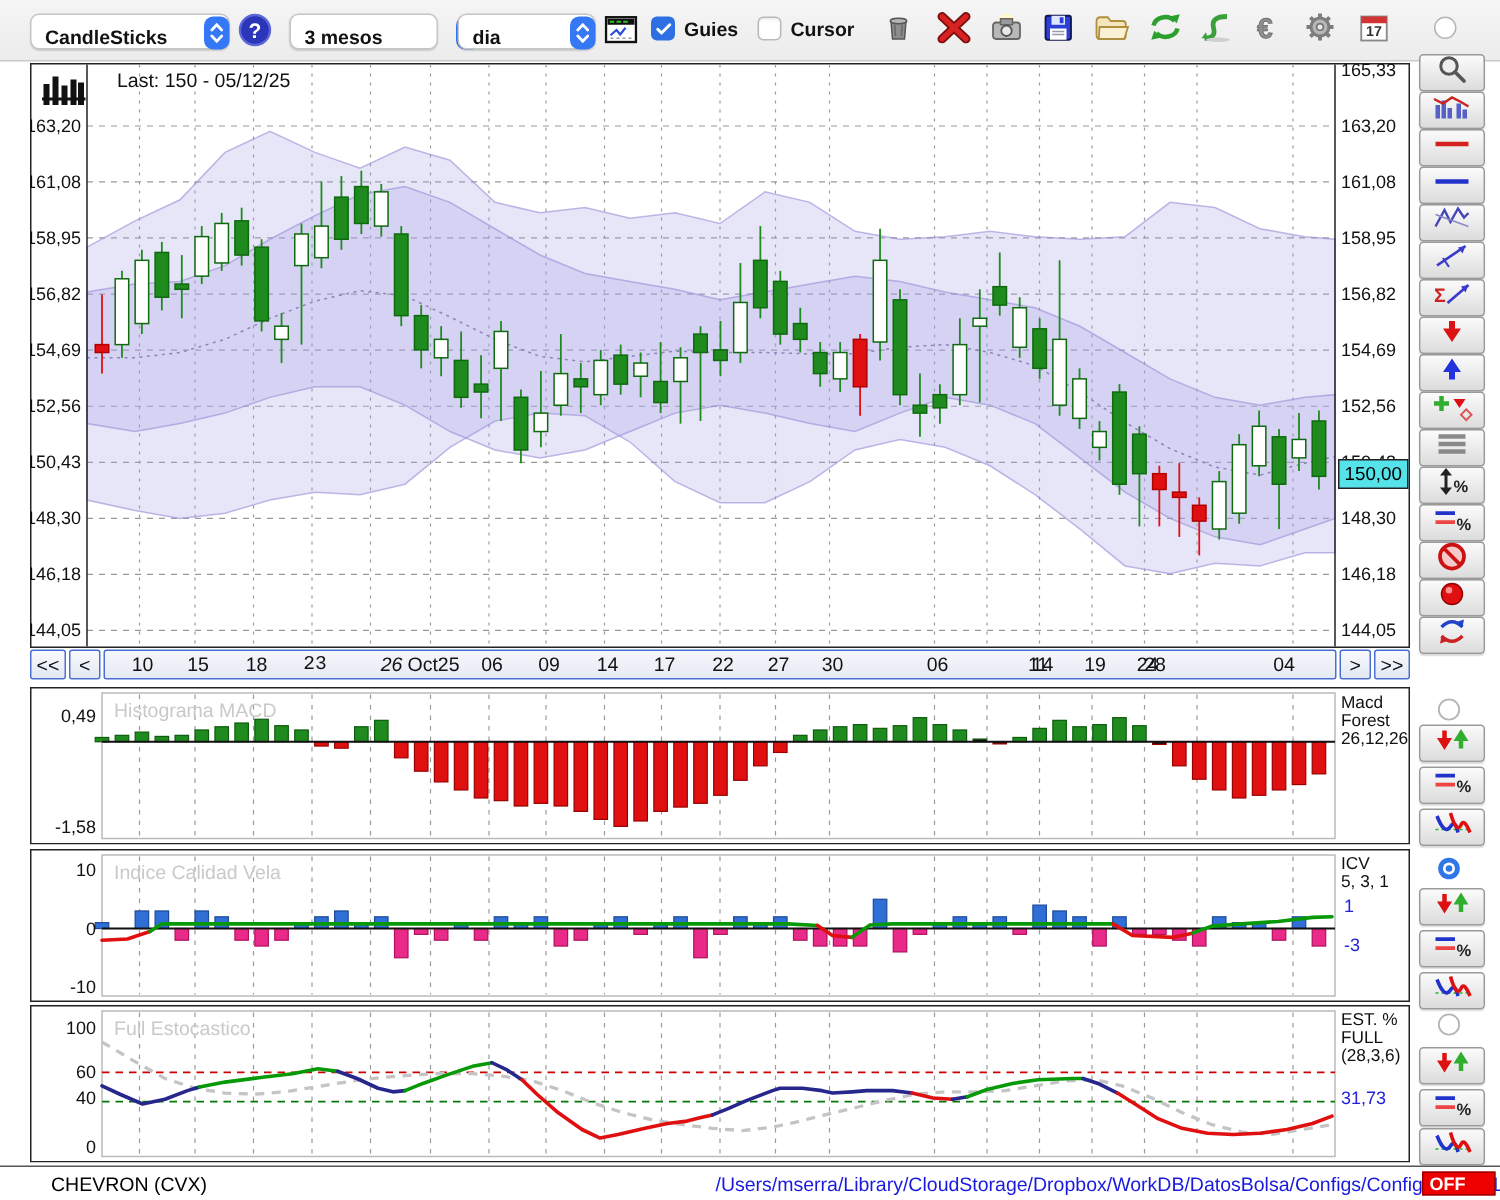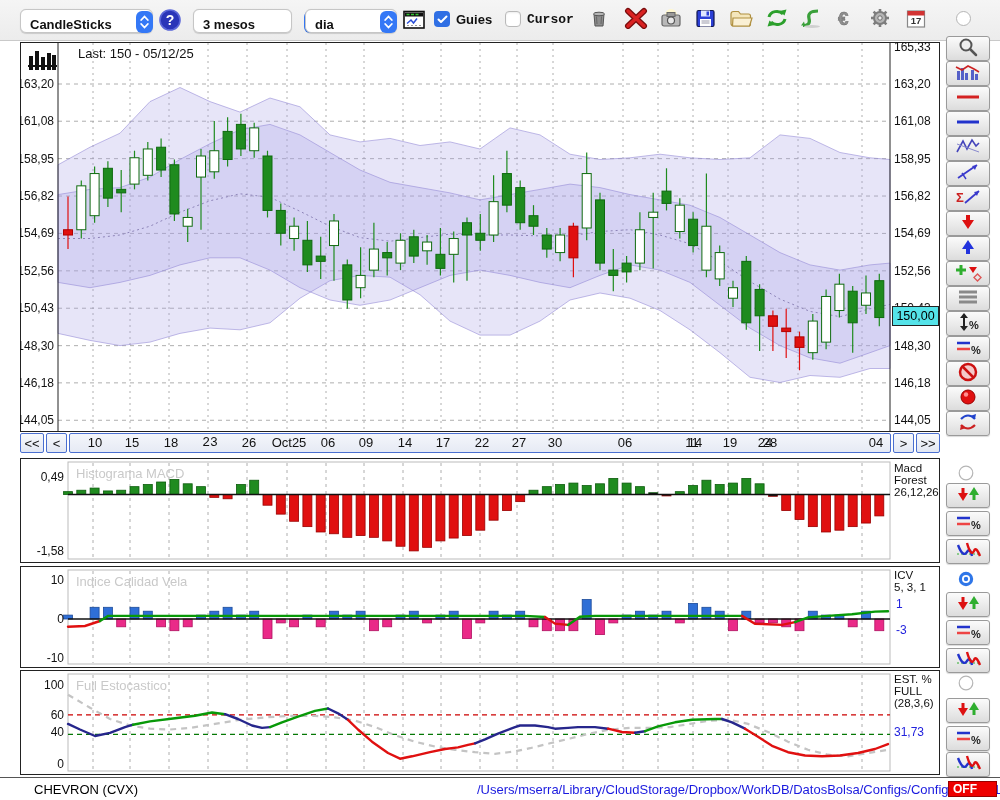--- a/index.html
+++ b/index.html
@@ -94,21 +94,21 @@
       </svg>
     </div>
     <div class="checkbox-row" style="left:434px;">
       <span class="cb on">
         <svg width="11" height="9" viewBox="0 0 11 9">
             <path d="M1.5 4.5 L4 7 L9.5 1.5" fill="none" stroke="#fff" stroke-width="2" stroke-linecap="round" stroke-linejoin="round"></path>
           </svg>
       </span>
       <span>Guies</span>
     </div>
-    <div class="checkbox-row" style="left:505px;font-family:Liberation Mono, monospace;">
+    <div class="checkbox-row" style="left:505px;">
       <span class="cb off"></span>
       <span>Cursor</span>
     </div>
     <div id="toolbar-actions">
         <div class="iconbtn" style="left: 585px;">
           <span><svg width="30" height="22" viewBox="0 0 30 22">
               <path d="M10 7 L20 7 L19 19 L11 19 Z" fill="#8d8d8d" stroke="#555" stroke-width="1"></path>
               <ellipse cx="15" cy="7" rx="5.5" ry="1.8" fill="#b5b5b5" stroke="#555" stroke-width="1"></ellipse>
               <path d="M12.5 9.5 L13 17 M17.5 9.5 L17 17" stroke="#666" stroke-width="1"></path>
             </svg></span>
@@ -387,36 +387,36 @@
     </svg>
 
   <div class="navbar">
     <div class="navbtn" style="width:24px;">&lt;&lt;</div>
     <div class="navbtn" style="width:21px;">&lt;</div>
     <div class="navstrip" id="navstrip">
         <span class="navdate" style="left: 25px;">10</span>
         <span class="navdate" style="left: 62px;">15</span>
         <span class="navdate" style="left: 101px;">18</span>
         <span class="navdate" style="left: 140px; font-family: Liberation Mono, monospace;">23</span>
-        <span class="navdate" style="left: 179px;">26</span>
+        <span class="navdate" style="left: 191px; font-style: italic;">26</span>
         <span class="navdate" style="left: 219px;">Oct25</span>
         <span class="navdate" style="left: 258px;">06</span>
         <span class="navdate" style="left: 296px;">09</span>
         <span class="navdate" style="left: 335px;">14</span>
         <span class="navdate" style="left: 373px;">17</span>
         <span class="navdate" style="left: 412px;">22</span>
         <span class="navdate" style="left: 449px;">27</span>
         <span class="navdate" style="left: 485px;">30</span>
         <span class="navdate" style="left: 555px;">06</span>
         <span class="navdate" style="left: 622px;">11</span>
         <span class="navdate" style="left: 625px;">14</span>
         <span class="navdate" style="left: 660px;">19</span>
         <span class="navdate" style="left: 695px;">24</span>
         <span class="navdate" style="left: 700px;">28</span>
-        <span class="navdate" style="left: 786px; margin-left: 20px;">04</span>
+        <span class="navdate" style="left: 786px;">04</span>
       </div>
     <div class="navbtn" style="width:21px;">&gt;</div>
     <div class="navbtn" style="width:24px;">&gt;&gt;</div>
   </div>
 
   <div class="pricetag">150,00</div>
 
   <svg id="macd-svg" class="abs" style="left:20px;top:458px;" width="920" height="105">
       <rect x="0.5" y="0.5" width="919" height="104" fill="#fff" stroke="#222" stroke-width="1"></rect>
       <rect x="48" y="4" width="822" height="97" fill="none" stroke="#bbb" stroke-width="1"></rect>

